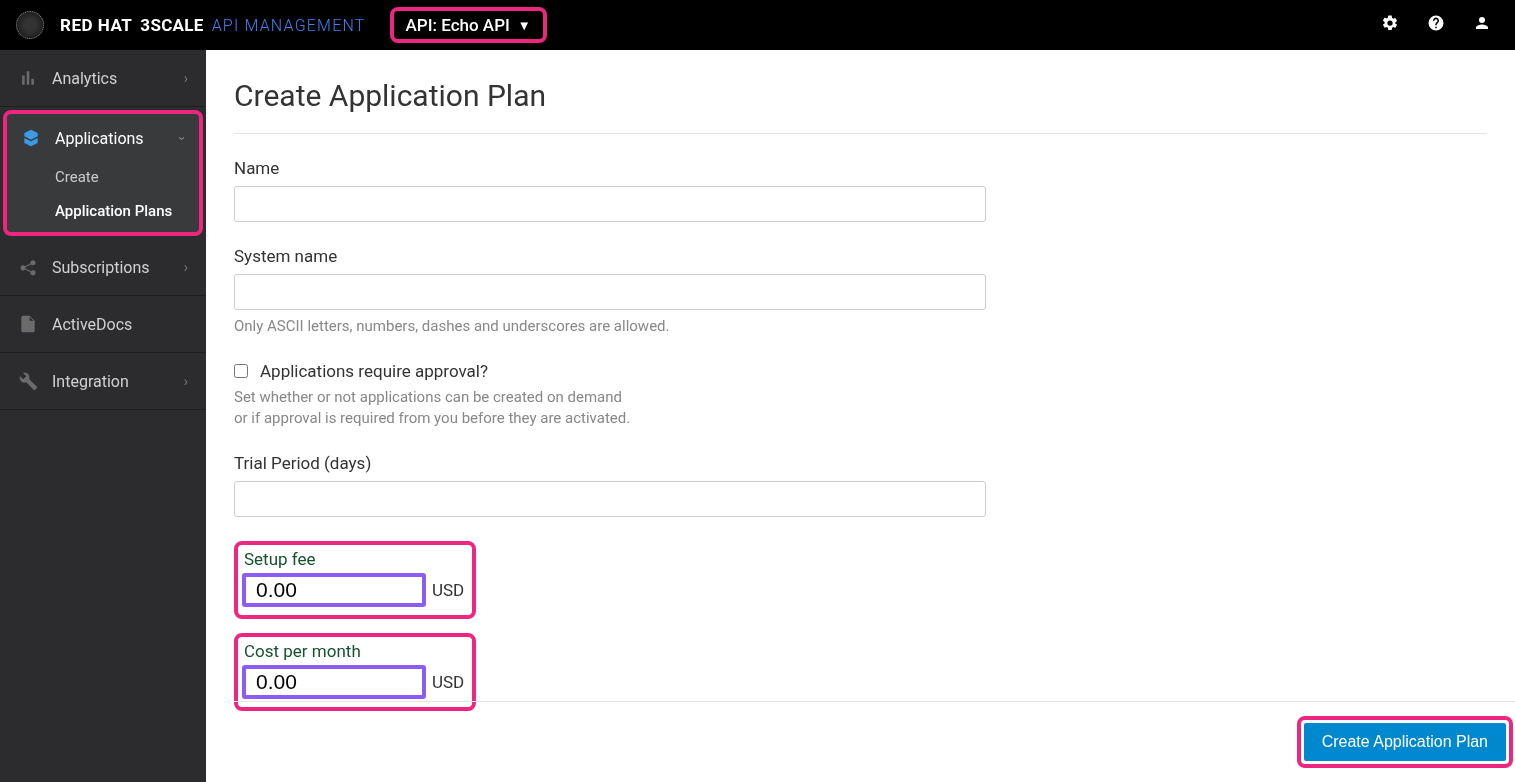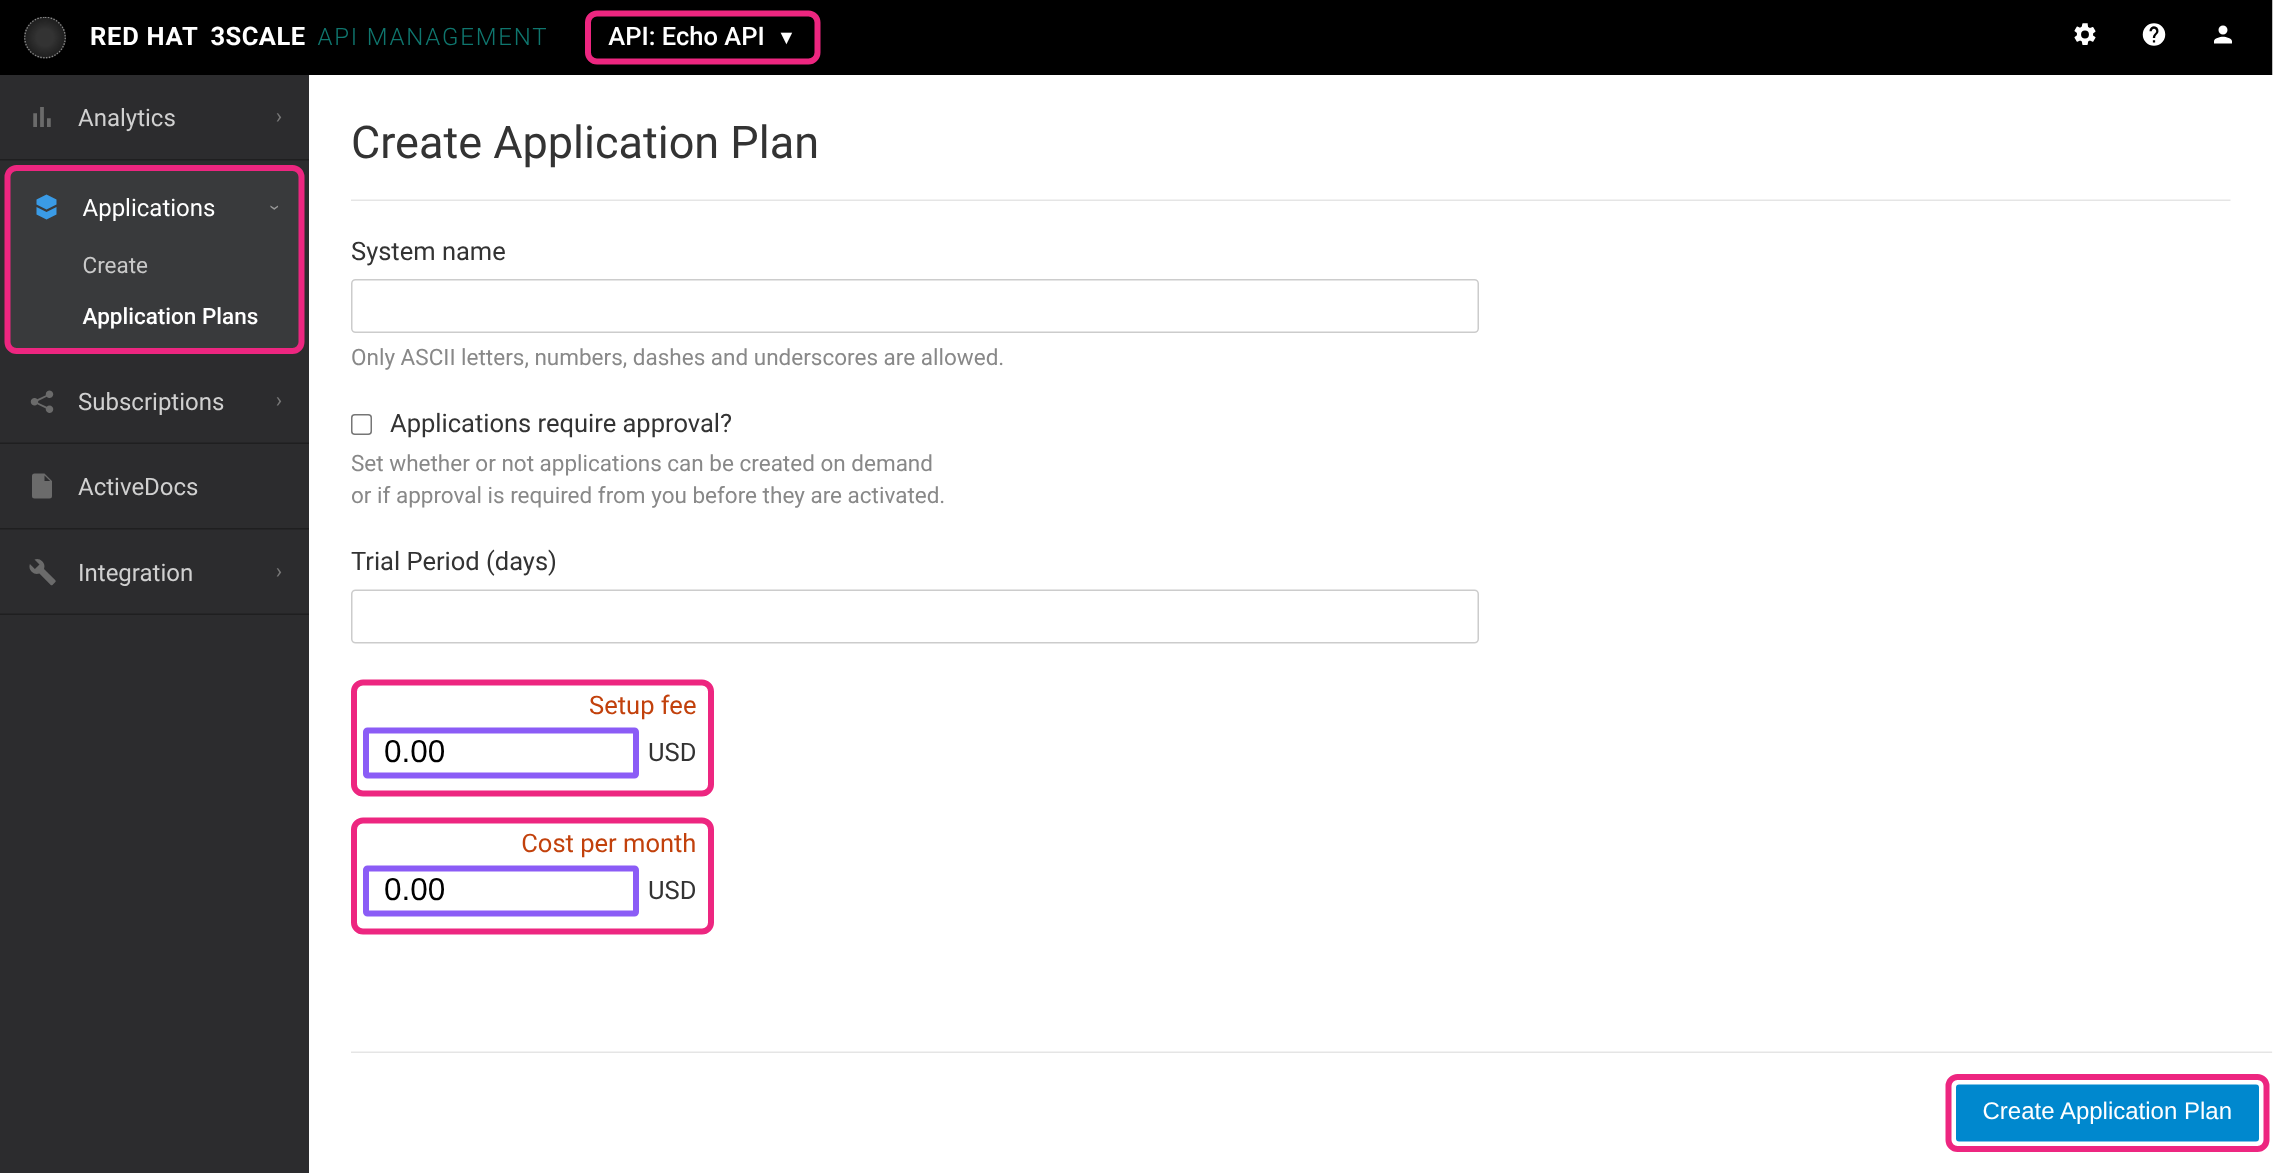--- a/index.html
+++ b/index.html
@@ -29,21 +29,21 @@
       flex-shrink: 0;
     }
     .brand {
       display: flex;
       align-items: baseline;
       gap: 8px;
       margin-right: 24px;
     }
     .brand-redhat { font-weight: 700; font-size: 17px; letter-spacing: 0.5px; }
     .brand-3scale { font-weight: 700; font-size: 17px; letter-spacing: 0.3px; }
-    .brand-api { font-weight: 300; font-size: 16px; letter-spacing: 1.2px; color: #0f766e; }
+    .brand-api { font-weight: 300; font-size: 16px; letter-spacing: 1.2px; color: #3b82f6; }
     .api-selector {
       border: 4px solid #ed2680;
       border-radius: 8px;
       padding: 4px 12px;
       display: flex;
       align-items: center;
       gap: 8px;
       font-size: 17px;
       font-weight: 500;
       cursor: pointer;
@@ -152,21 +152,21 @@
       padding: 0 10px;
       font-size: 21px;
     }
     .fee-box {
       border: 4px solid #ed2680;
       border-radius: 8px;
       padding: 4px 8px 8px 4px;
       display: inline-block;
       margin-bottom: 14px;
     }
-    .fee-box label { font-size: 17px; color: #c2410c; display: block; margin: 0 0 4px 2px; text-align: right; }
+    .fee-box label { font-size: 17px; color: #14532d; display: block; margin: 0 0 4px 2px; }
     .fee-row { display: flex; align-items: center; gap: 6px; }
     .fee-row .currency { font-size: 17px; color: #333; }
     .footer-bar {
       position: absolute;
       bottom: 0;
       left: 28px;
       right: 0;
       border-top: 1px solid #e5e5e5;
       padding: 14px 0 14px 0;
       display: flex;
@@ -266,20 +266,24 @@
       <span>Integration</span>
       <span class="chev-right">›</span>
     </div>
   </div>
 
   <div class="main">
     <h1>Create Application Plan</h1>
     <hr class="title-rule">
 
     <div class="form">
+      <div class="field">
+        <label>Name</label>
+        <input type="text" style="">
+      </div>
 
       <div class="field">
         <label>System name</label>
         <input type="text" style="">
         <div class="hint">Only ASCII letters, numbers, dashes and underscores are allowed.</div>
       </div>
 
       <div class="field">
         <div class="checkbox-row">
           <input type="checkbox" style="">

